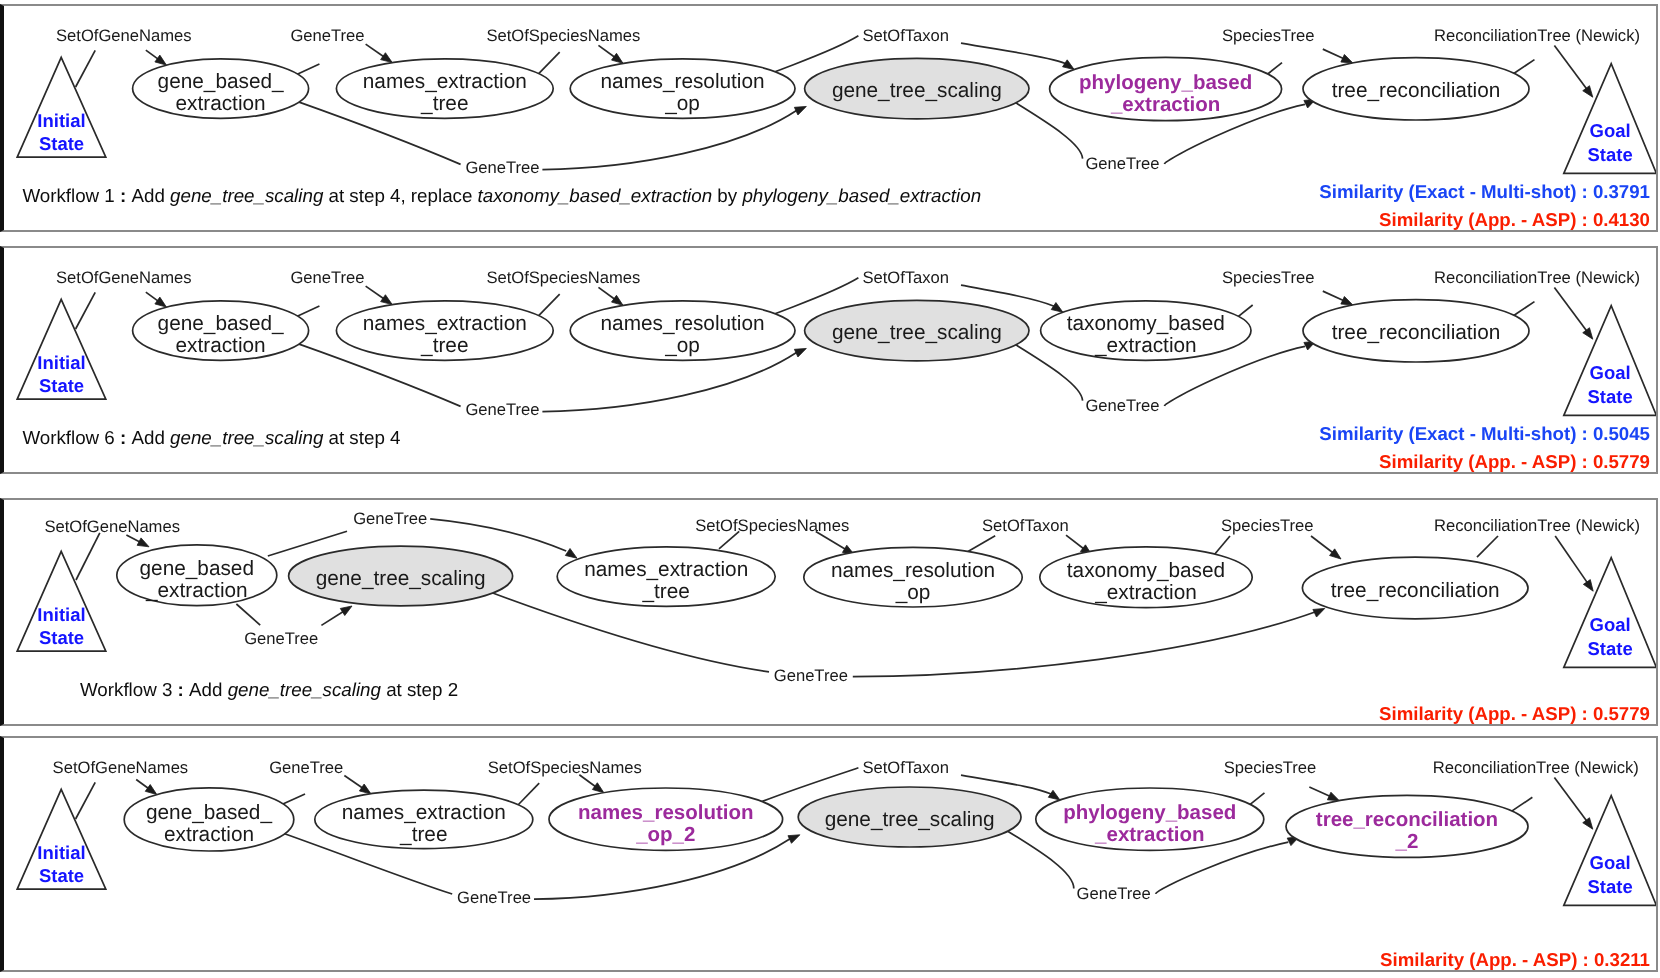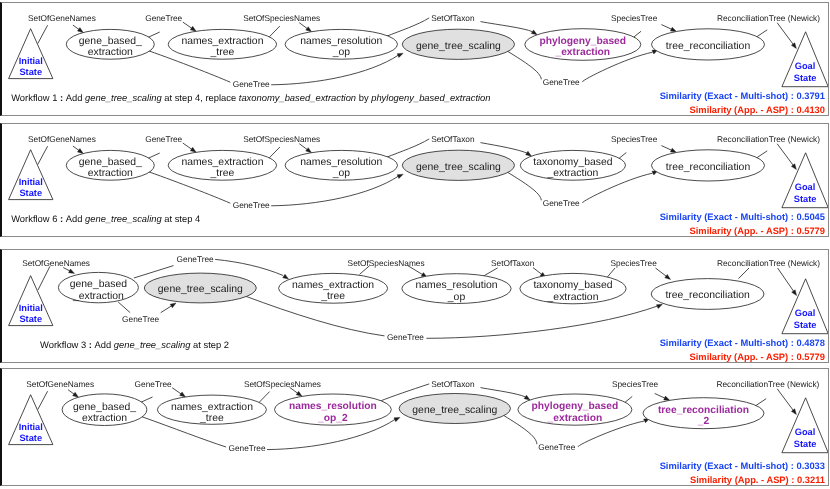--- a/index.html
+++ b/index.html
@@ -203,21 +203,20 @@
         <text class="el" x="20.2" y="16.2">SetOfGeneNames</text>
         <text class="el" x="174.6" y="12.1">GeneTree</text>
         <text class="el" x="345.6" y="15.5">SetOfSpeciesNames</text>
         <text class="el" x="489" y="15.5">SetOfTaxon</text>
         <text class="el" x="608.5" y="15.5">SpeciesTree</text>
         <text class="el" x="818" y="15.5" text-anchor="end">ReconciliationTree (Newick)</text>
         <text class="el" x="120.1" y="72">GeneTree</text>
         <text class="el" x="384.9" y="90.3">GeneTree</text>
       </svg>
       <div class="caption" style="left:38px"><span class="ttl">Workflow 3</span><span class="sep"> : </span><span>Add </span><i>gene_tree_scaling</i><span> at step 2</span></div>
-      <div class="sim blue">Similarity (Exact - Multi-shot) : 0.4878</div>
       <div class="sim red">Similarity (App. - ASP) : 0.5779</div>
     </div>
 <div class="panel p4" style="top:368px;height:118px">
       <svg width="830" height="118" viewBox="0 0 830 118">
         <path class="ed" d="M35.8,40.5 L45.6,22.2"></path>
         <path class="ed" d="M66.1,20.75 L72.43,25.37"></path>
         <path class="ah" d="M76.4,28.25 L73.11,23.26 L70.63,26.65 Z"></path>
         <path class="ed" d="M138.62,33.4 L150.52,28"></path>
         <path class="ed" d="M170.18,18.73 L179.45,25.14"></path>
         <path class="ah" d="M183.48,27.93 L180.07,23.02 L177.68,26.47 Z"></path>
@@ -264,16 +263,15 @@
         <text class="lbl accent" x="701.5" y="55.1" text-anchor="middle">_2</text>
         <text class="el" x="24.3" y="17.5">SetOfGeneNames</text>
         <text class="el" x="132.6" y="17.5">GeneTree</text>
         <text class="el" x="241.9" y="17.5">SetOfSpeciesNames</text>
         <text class="el" x="429.2" y="17.5">SetOfTaxon</text>
         <text class="el" x="609.9" y="17.5">SpeciesTree</text>
         <text class="el" x="817.4" y="17.5" text-anchor="end">ReconciliationTree (Newick)</text>
         <text class="el" x="226.5" y="82.3">GeneTree</text>
         <text class="el" x="536.3" y="80.5">GeneTree</text>
       </svg>
-      <div class="sim blue">Similarity (Exact - Multi-shot) : 0.3033</div>
       <div class="sim red">Similarity (App. - ASP) : 0.3211</div>
     </div>
 </div>
 
 </body></html>

